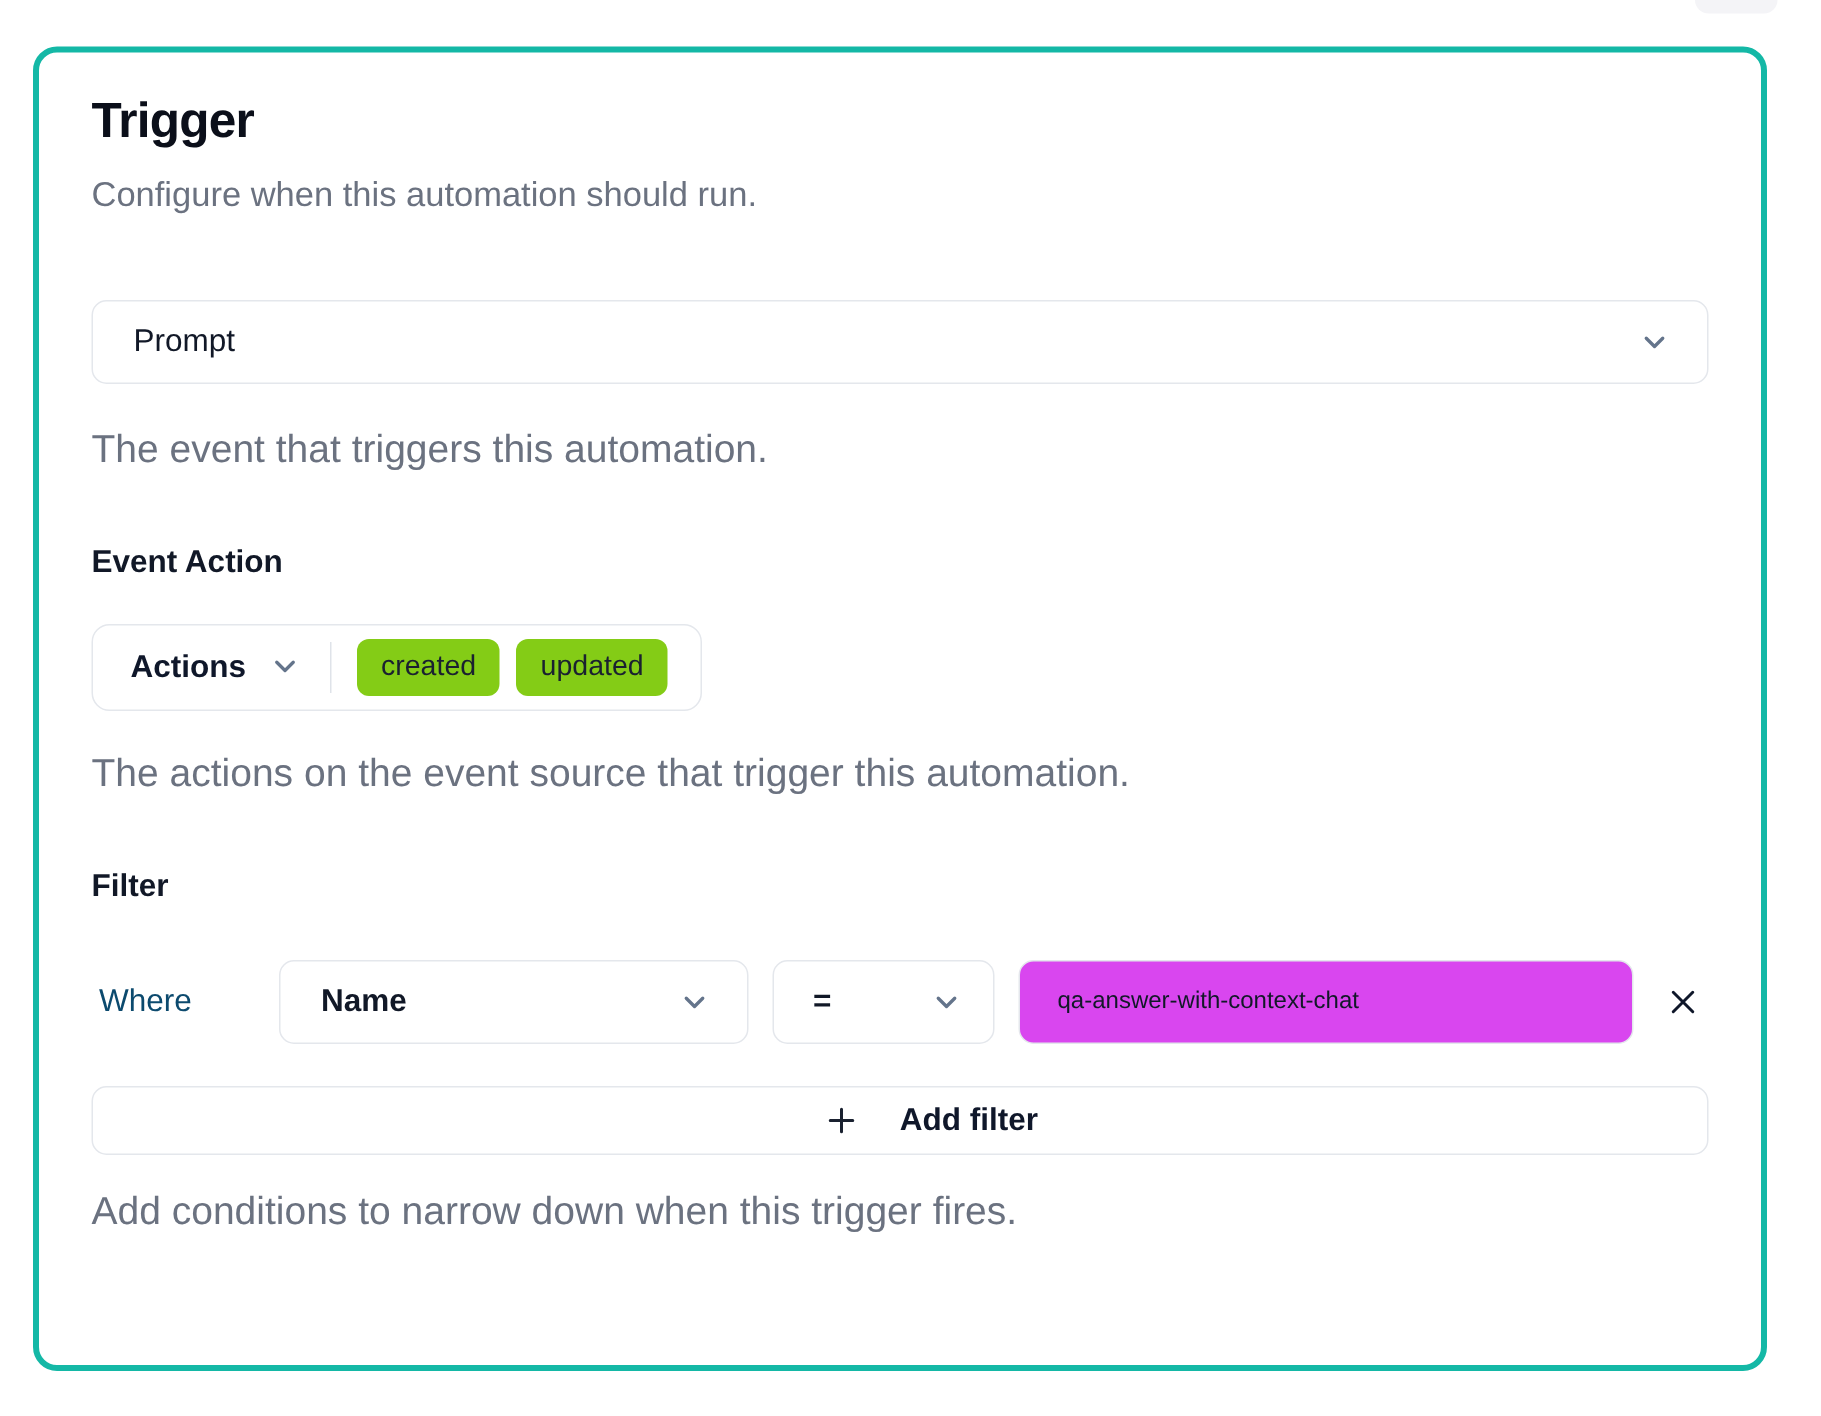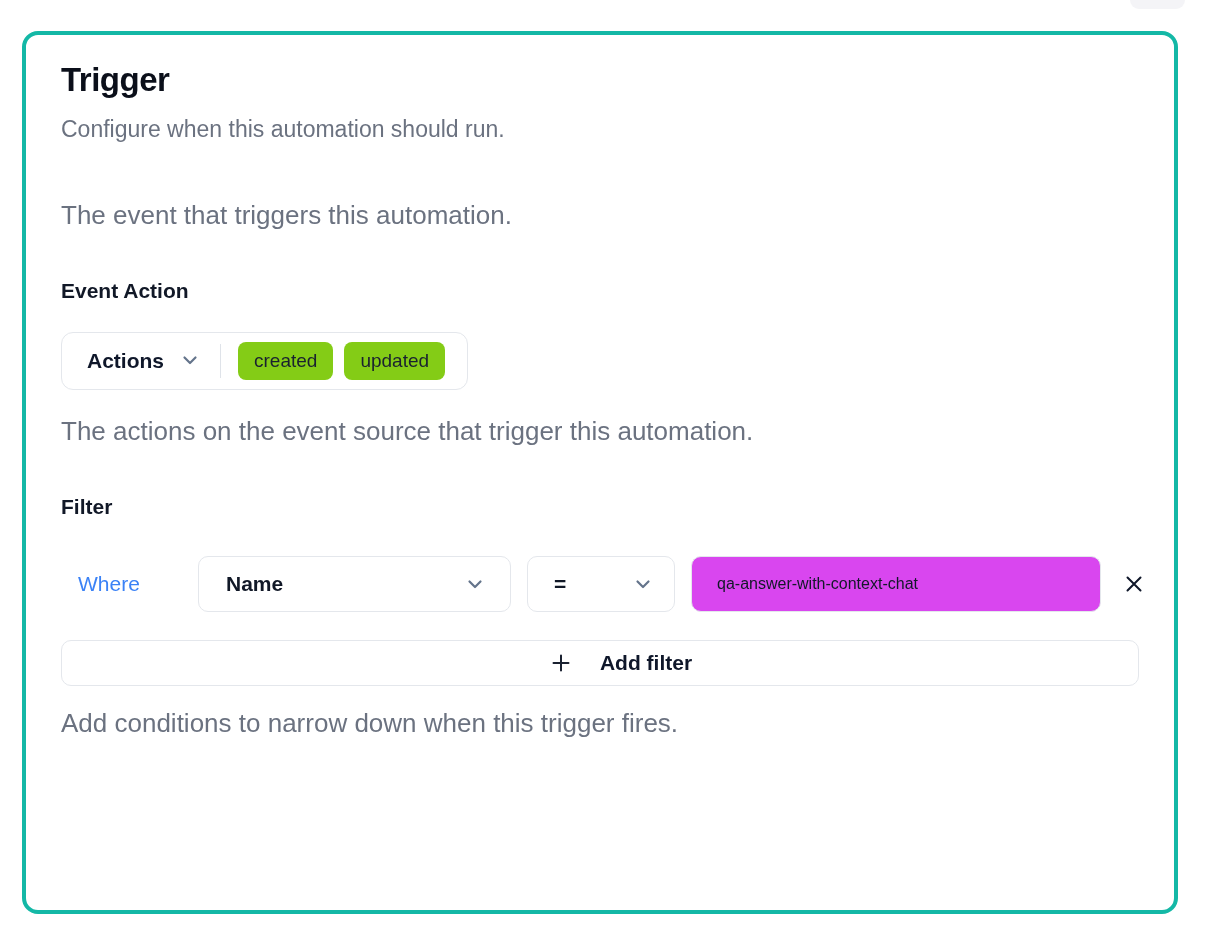--- a/index.html
+++ b/index.html
@@ -119,22 +119,21 @@
     display: flex;
     align-items: center;
     gap: 16px;
     margin-bottom: 28px;
   }
   .where {
     flex: none;
     width: 109px;
     padding-left: 5px;
     font-size: 21px;
-    color: #3b82f6;
-    margin-left: 12px;
+    color: #0c4a6e;
   }
   .name-select { flex: none; width: 313px; }
   .name-select .sel-text { font-weight: 600; }
   .op-select { flex: none; width: 148px; padding: 0 20px 0 26px; }
   .op-select .sel-text { font-weight: 600; letter-spacing: 0.5px; }
   .value-input {
     flex: none;
     width: 410px;
     height: 56px;
     border: 1px solid #e4e7ec;
@@ -180,20 +179,26 @@
 <body>
 
 <div class="artifact"></div>
 
 <div class="card">
 
   <h1 class="title">Trigger</h1>
   <p class="subtitle">Configure when this automation should run.</p>
 
   
+  <div class="select select-full">
+    <span class="sel-text">Prompt</span>
+    <svg class="chev" width="22" height="22" viewBox="0 0 22 22" fill="none">
+      <path d="M5.5 8.5 L11 14 L16.5 8.5" stroke="#64748b" stroke-width="2.2" stroke-linecap="round" stroke-linejoin="round"></path>
+    </svg>
+  </div>
   <p class="helper helper-1">The event that triggers this automation.</p>
 
   
   <div class="field-label mb-label-2">Event Action</div>
   <div class="actions-control">
     <button class="actions-dd">
       <span>Actions</span>
       <svg class="chev" width="22" height="22" viewBox="0 0 22 22" fill="none">
         <path d="M5.5 8.5 L11 14 L16.5 8.5" stroke="#64748b" stroke-width="2.2" stroke-linecap="round" stroke-linejoin="round"></path>
       </svg>

